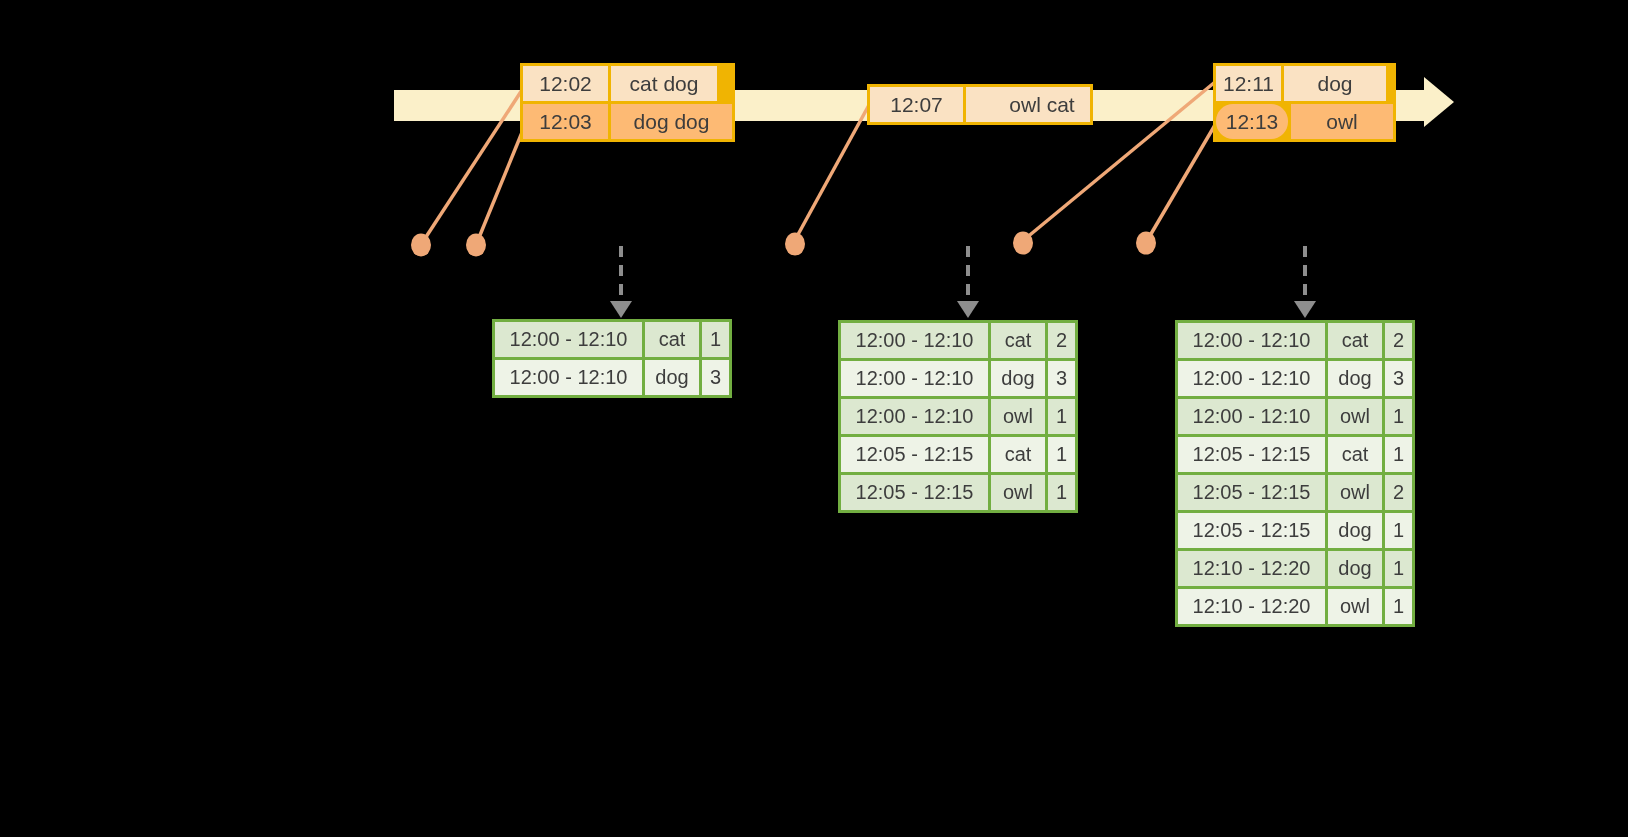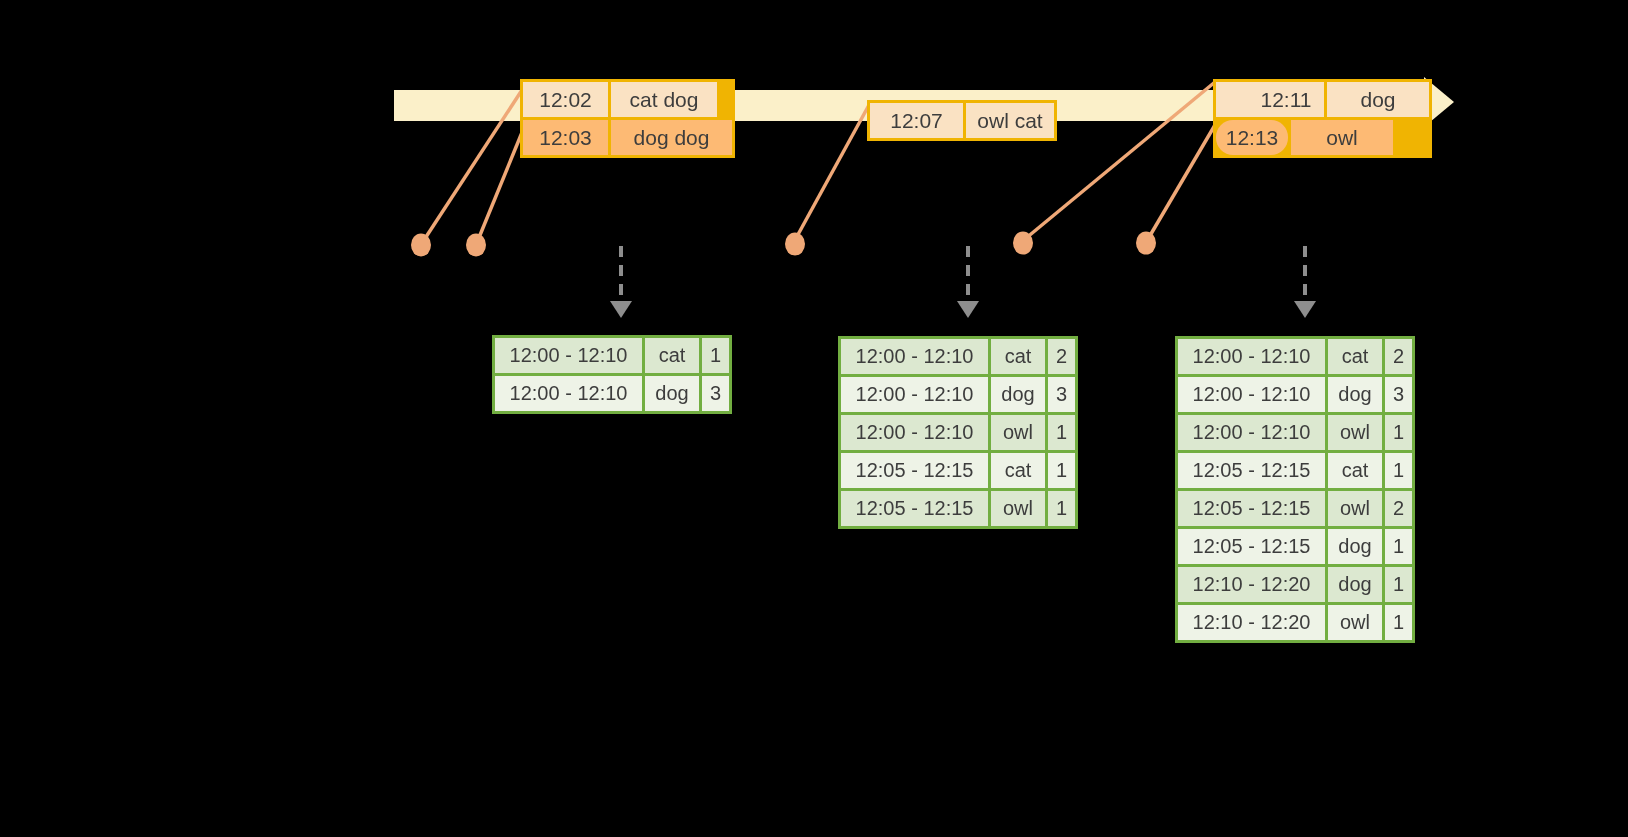--- a/index.html
+++ b/index.html
@@ -2,21 +2,21 @@
 <html><head>
 <meta charset="utf-8">
 <style>
   html,body{margin:0;padding:0;background:#000;}
   .canvas{
     position:relative;width:1628px;height:837px;background:#000;
     overflow:hidden;font-family:"Liberation Sans",sans-serif;
   }
   .layer{position:absolute;left:0;top:0;z-index:1;}
   
-  .dtable{position:absolute;z-index:2;display:flex;flex-direction:column;gap:3px;margin-top:16px;}
+  .dtable{position:absolute;z-index:2;display:flex;flex-direction:column;gap:3px;}
   .trow{display:flex;gap:3px;}
   .tcell{display:flex;align-items:center;justify-content:center;height:35px;color:#3d3d3d;}
   
   .etable{border:3px solid #f0b402;background:#f0b402;}
   .etable .tcell{font-size:21px;}
   .etable .trow.odd  .tcell{background:#fae2c3;}
   .etable .trow.even .tcell{background:#fdba74;}
   
   .rtable{border:3px solid #72ae41;background:#72ae41;}
   .rtable .tcell{font-size:20px;}
@@ -66,27 +66,27 @@
       </div>
       <div class="trow even">
         <div class="tcell" style="width: 85px;">12:03</div>
         <div class="tcell" style="width: 121px;">dog dog</div>
       </div>
     </div>
 
   <div class="dtable etable" style="left:867px;top:84px">
       <div class="trow odd">
         <div class="tcell" style="width: 93px;">12:07</div>
-        <div class="tcell" style="width: 88px;">owl cat</div>
+        <div class="tcell" style="width: 96px; padding-left: 28px;">owl cat</div>
       </div>
     </div>
 
   <div class="dtable etable" style="left:1213px;top:63px">
       <div class="trow odd">
-        <div class="tcell" style="width: 76px; padding-left: 32px;">12:11</div>
+        <div class="tcell" style="width: 65px;">12:11</div>
         <div class="tcell" style="width: 102px;">dog</div>
       </div>
       <div class="trow even">
         <div class="tcell" style="width: 72px; border-radius: 17px;">12:13</div>
         <div class="tcell" style="width: 102px;">owl</div>
       </div>
     </div>
 
   <div class="dtable rtable" style="left:492px;top:319px">
       <div class="trow odd">

